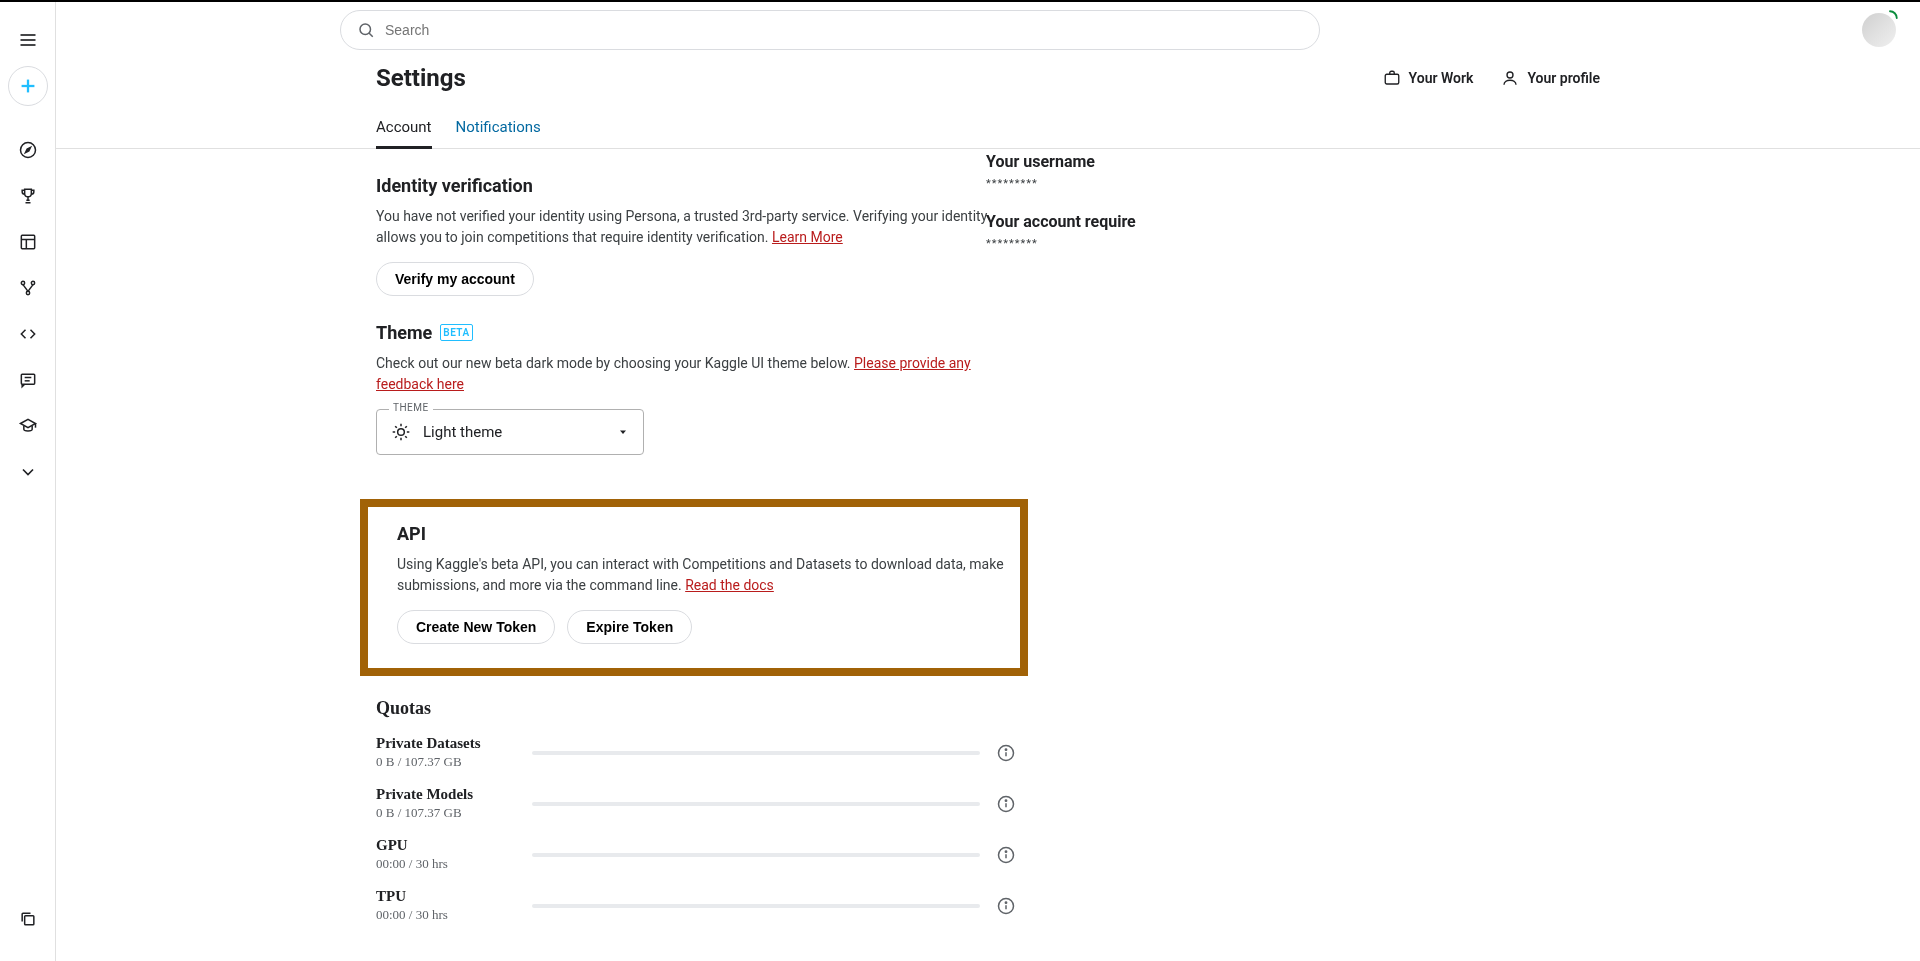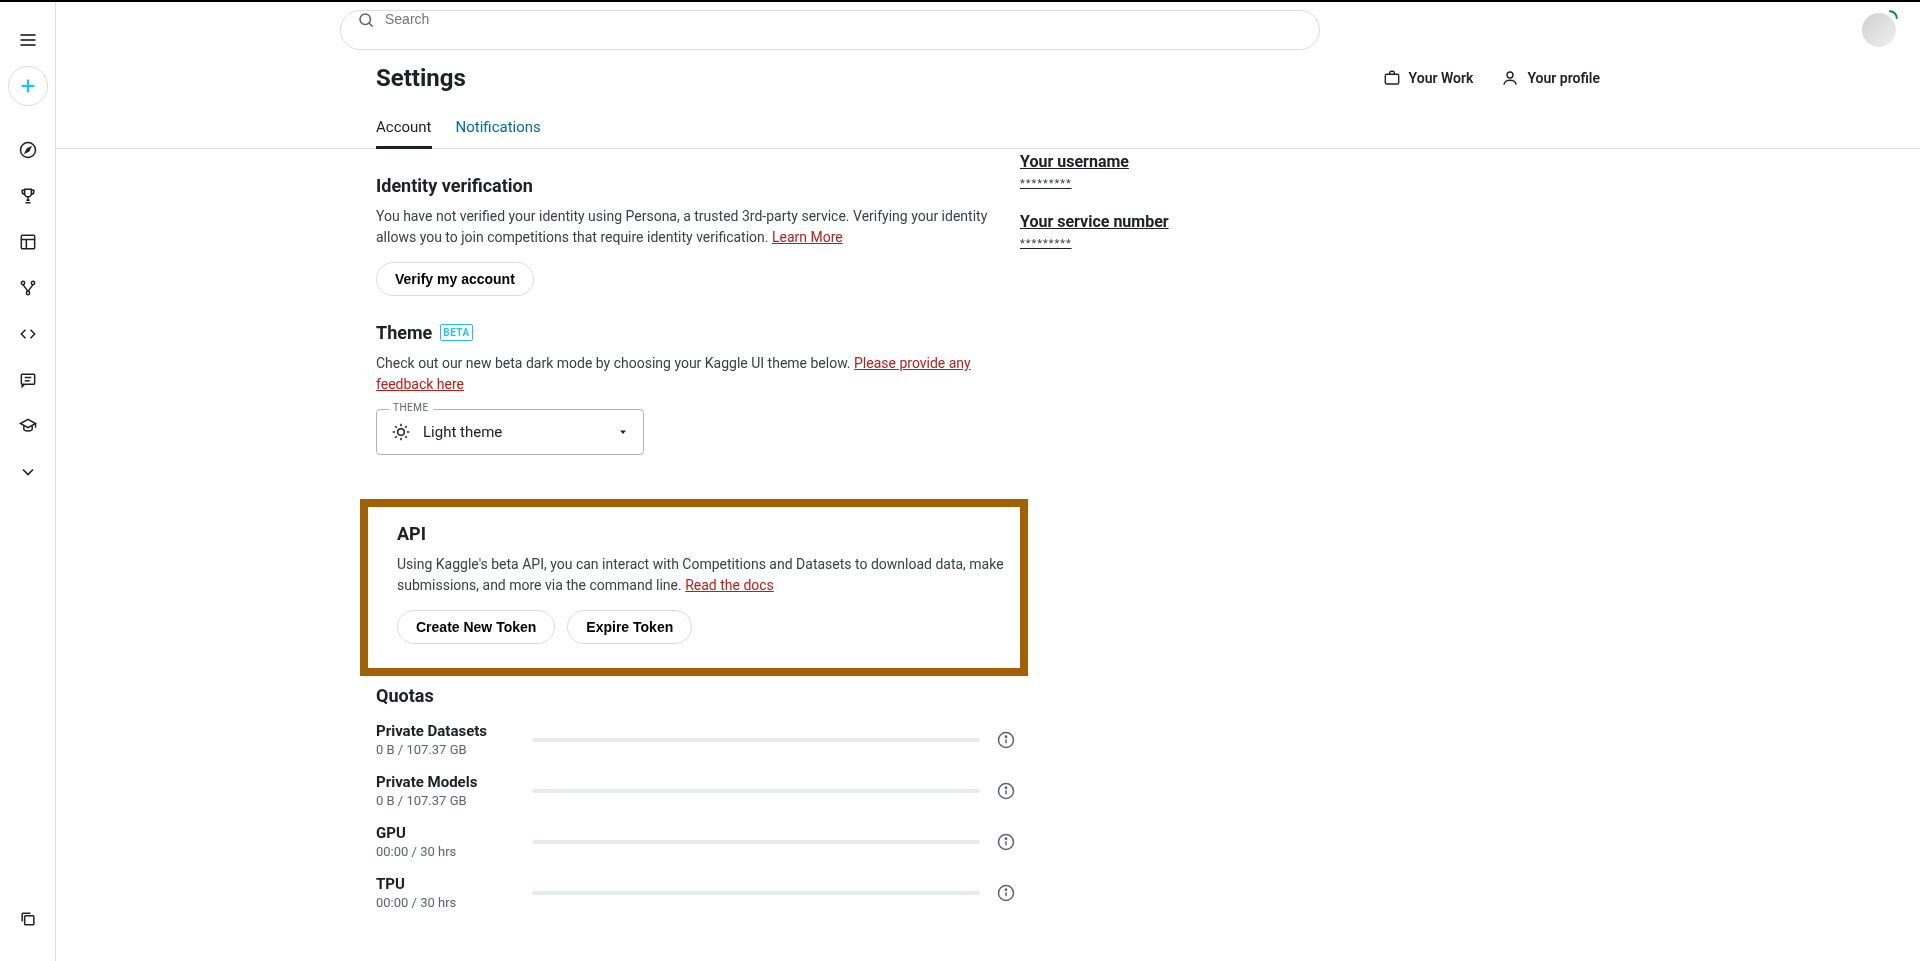--- a/index.html
+++ b/index.html
@@ -63,21 +63,21 @@
     align-items: center;
     height: 56px;
     padding: 0 24px;
   }
   .search-wrap {
     margin-left: 260px;
     width: 980px;
   }
   .search {
     display: flex;
-    align-items: flex-start;
+    align-items: center;
     border: 1px solid #dadce0;
     border-radius: 24px;
     height: 40px;
     padding: 0 16px;
     color: #5f6368;
   }
   .search input {
     border: none;
     outline: none;
     font-size: 14px;
@@ -229,22 +229,23 @@
   .api-box {
     border: 8px solid #a16207;
     padding: 16px 14px 24px 29px;
     margin-top: 44px;
     max-width: 668px;
     margin-left: -16px;
   }
   .api-box .section { margin-top: 0; }
   .btn-row { display: flex; gap: 12px; }
   .quotas {
-    margin-top: 9px;
+    margin-top: 22px;
     max-width: 640px;
+    font-family: Liberation Serif, serif;
   }
   .quota-row {
     display: flex;
     align-items: center;
     gap: 16px;
     margin-top: 16px;
   }
   .quota-info {
     width: 140px;
   }
@@ -262,24 +263,23 @@
     height: 4px;
     background: #e8eaed;
     border-radius: 2px;
   }
   .info-icon {
     width: 20px; height: 20px;
     cursor: pointer;
   }
   .right-panel {
     position: absolute;
-    left: 964px;
+    left: 930px;
     top: 150px;
     font-size: 14px;
-    text-decoration: underline;
   }
   .right-panel .rp-label {
     font-size: 16px;
     font-weight: 700;
     margin-bottom: 6px;
   }
   .right-panel .rp-val {
     font-size: 11px;
     color: #3c4043;
     letter-spacing: 1px;
@@ -535,17 +535,17 @@
                 <circle cx="12" cy="8" r="0.8" fill="#5f6368"></circle>
               </svg>
           </span>
         </div>
       </div>
     </div>
 
     <div class="right-panel">
       <div class="rp-label">Your username</div>
       <div class="rp-val">*********</div>
-      <div class="rp-label">Your service number</div>
+      <div class="rp-label">Your account require</div>
       <div class="rp-val">*********</div>
     </div>
   </div>
 </div>
 
 </body></html>

